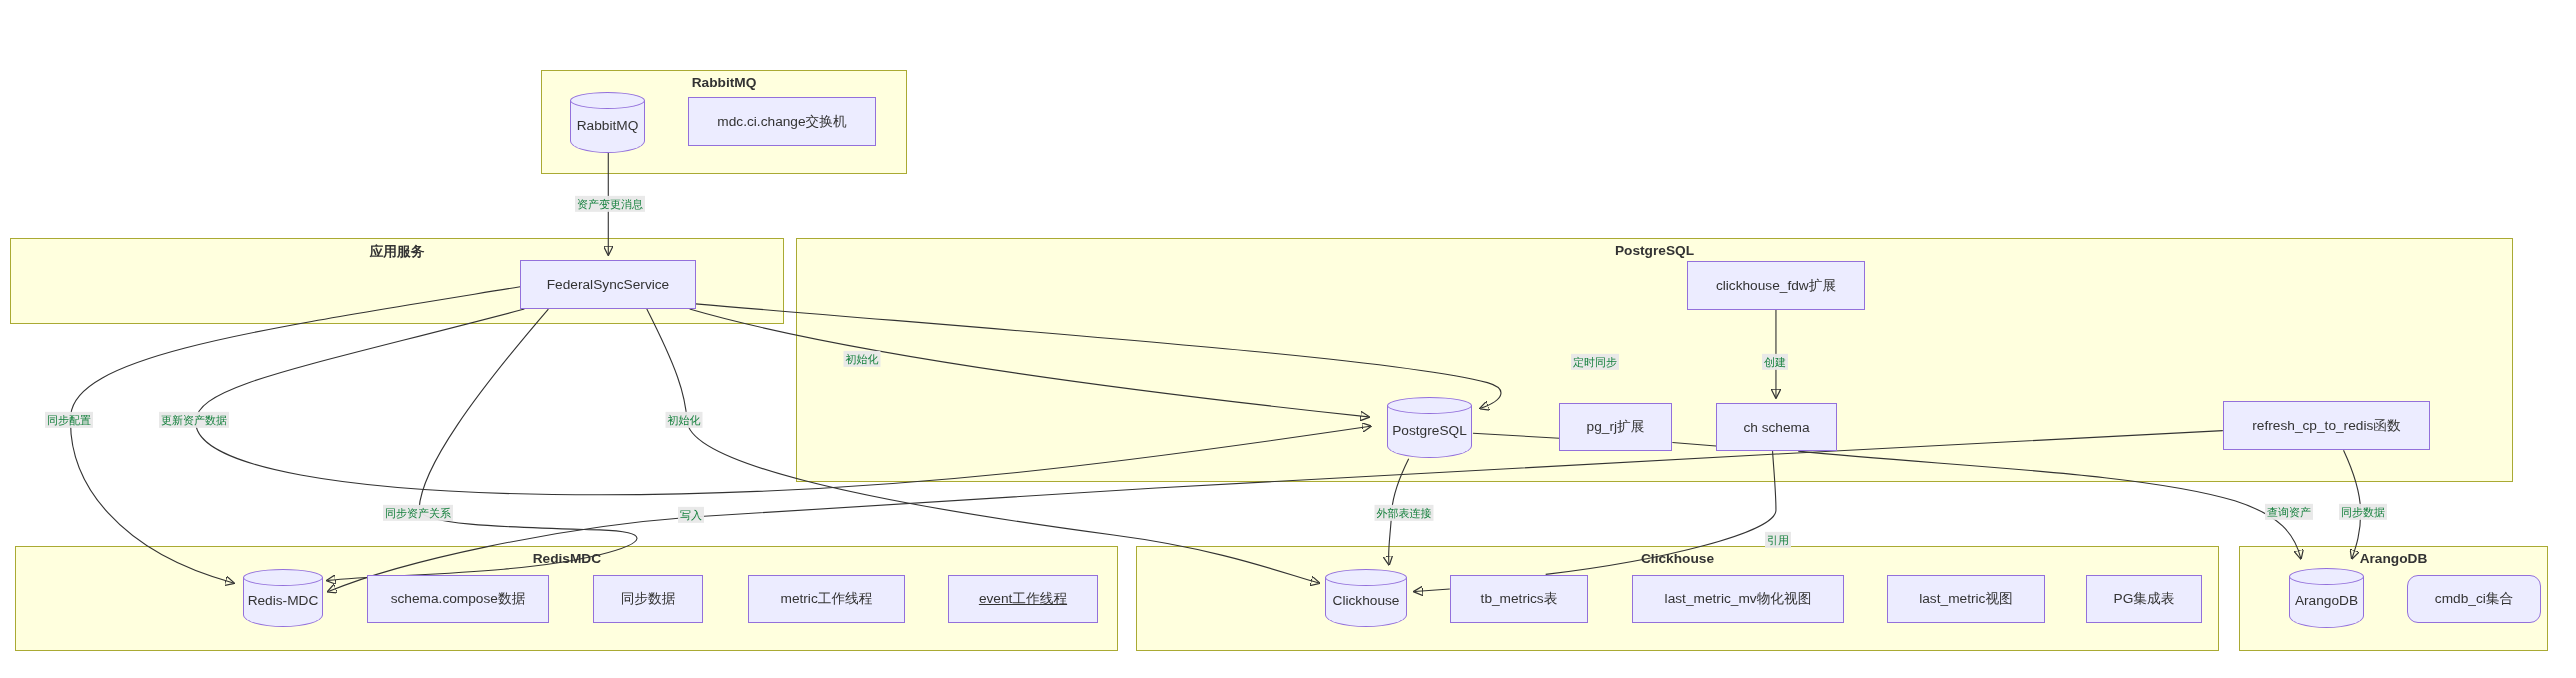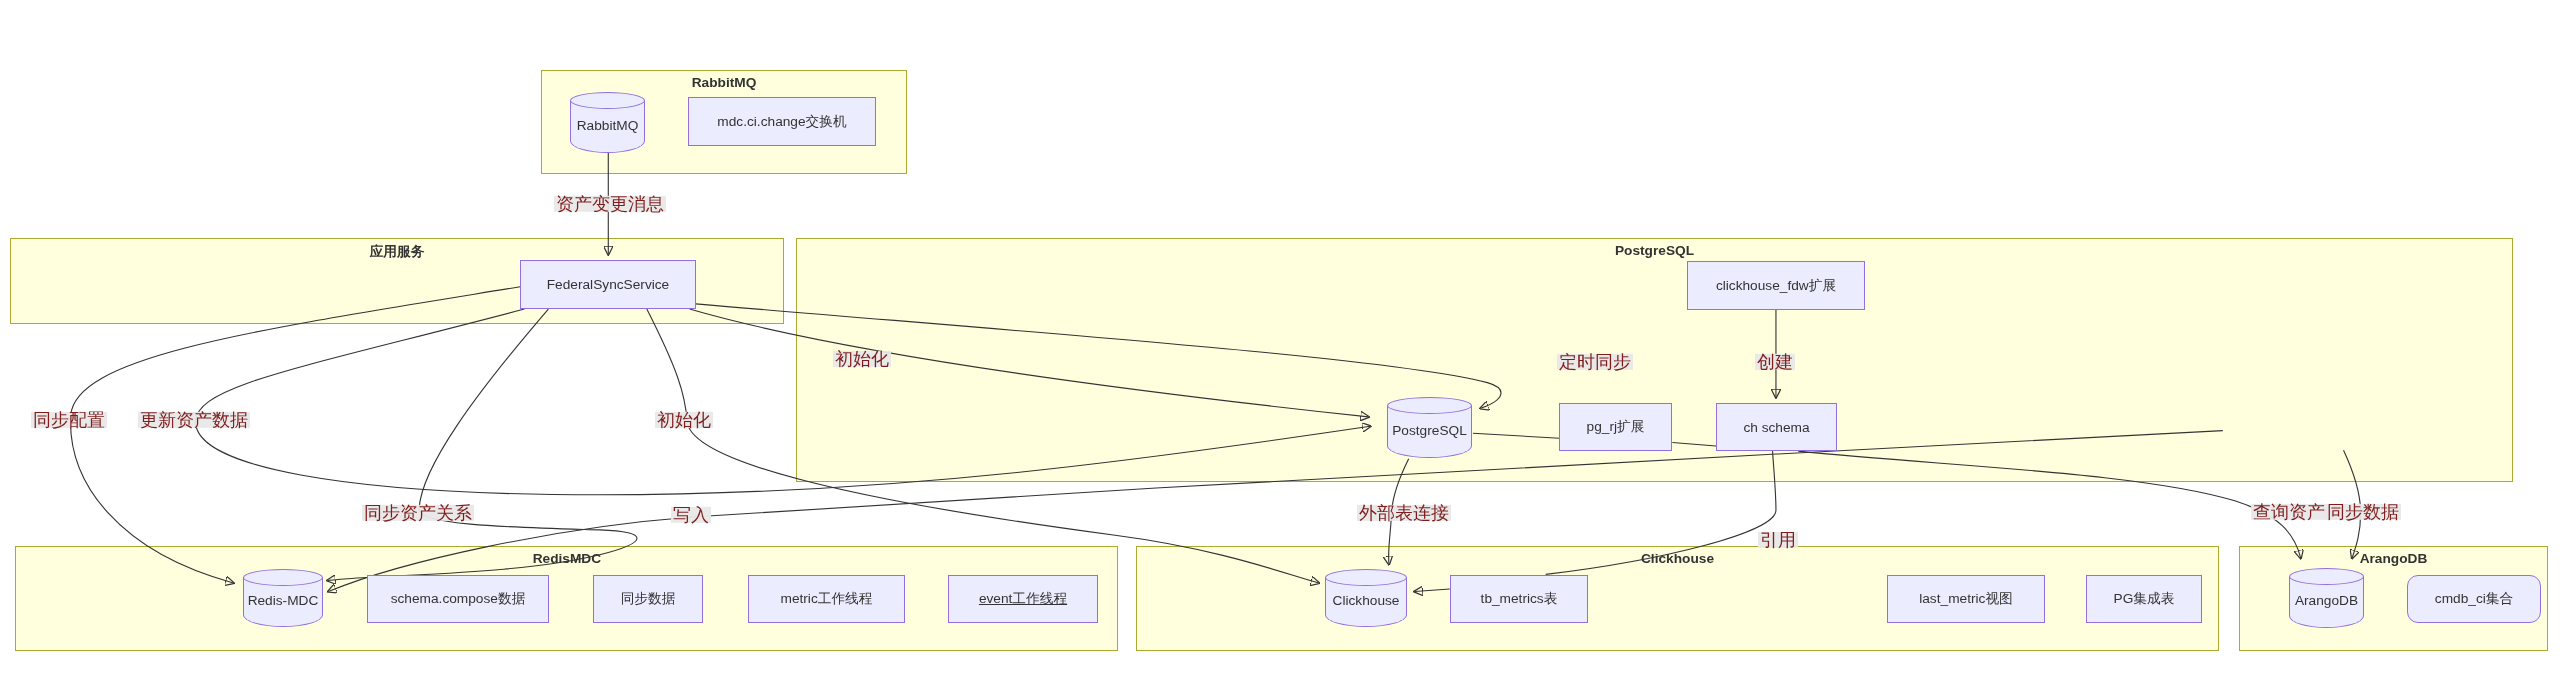--- a/index.html
+++ b/index.html
@@ -21,21 +21,21 @@
   .cyl-top { position:absolute; top:0; left:0; right:0; height:17px; background:#ECECFF;
              border:0.9px solid #9370DB; border-radius:50%; box-sizing:border-box; }
   .cyl-label { position:absolute; left:0; right:0; top:52%; transform:translateY(-40%);
                text-align:center; font-size:13.7px; color:#333; white-space:nowrap; }
 
   svg.edges { position:absolute; left:0; top:0; width:2576px; height:678px; }
   svg.edges path { fill:none; stroke:#333333; stroke-width:1.3px; }
   svg.edges path.noarrow { stroke-width:1.2px; }
 
   .elabel { position:absolute; transform:translate(-50%,-50%); background:rgba(232,232,232,0.95);
-            color:#7f1d1d; font-size:18px; line-height:16.3px; padding:0 2px; white-space:nowrap; }
+            color:#15803d; font-size:11px; line-height:16.3px; padding:0 2px; white-space:nowrap; }
 </style>
 </head>
 <body>
 
 <div class="stage">
 
   <div class="sg" style="left:541px; top:70px; width:366px; height:104px;">
     <div class="sg-title">RabbitMQ</div>
   </div>
 
@@ -93,37 +93,39 @@
   <div class="node" style="left:688px; top:97px; width:188px; height:49px;">mdc.ci.change交换机</div>
 
   <div class="node" style="left:1687px; top:261px; width:178px; height:49px;">clickhouse_fdw扩展</div>
   <div class="cyl" style="left:1387px; top:397px; width:85px; height:61px;">
     <div class="cyl-body"></div>
     <div class="cyl-top"></div>
     <div class="cyl-label">PostgreSQL</div>
   </div>
   <div class="node" style="left:1559px; top:403px; width:113px; height:48px;">pg_rj扩展</div>
   <div class="node" style="left:1716px; top:403px; width:121px; height:48px;">ch schema</div>
+  <div class="node" style="left:2223px; top:401px; width:207px; height:49px;">refresh_cp_to_redis函数</div>
 
   <div class="cyl" style="left:243px; top:569px; width:80px; height:58px;">
     <div class="cyl-body"></div>
     <div class="cyl-top"></div>
     <div class="cyl-label">Redis-MDC</div>
   </div>
   <div class="node" style="left:367px; top:575px; width:182px; height:48px;">schema.compose数据</div>
   <div class="node" style="left:593px; top:575px; width:110px; height:48px;">同步数据</div>
   <div class="node" style="left:748px; top:575px; width:157px; height:48px;">metric工作线程</div>
   <div class="node" style="left:948px; top:575px; width:150px; height:48px;text-decoration:underline;">event工作线程</div>
 
   <div class="cyl" style="left:1325px; top:569px; width:82px; height:58px;">
     <div class="cyl-body"></div>
     <div class="cyl-top"></div>
     <div class="cyl-label">Clickhouse</div>
   </div>
   <div class="node" style="left:1450px; top:575px; width:138px; height:48px;">tb_metrics表</div>
+  <div class="node" style="left:1632px; top:575px; width:212px; height:48px;">last_metric_mv物化视图</div>
   <div class="node" style="left:1887px; top:575px; width:158px; height:48px;">last_metric视图</div>
   <div class="node" style="left:2086px; top:575px; width:116px; height:48px;">PG集成表</div>
 
   <div class="cyl" style="left:2289px; top:568px; width:75px; height:60px;">
     <div class="cyl-body"></div>
     <div class="cyl-top"></div>
     <div class="cyl-label">ArangoDB</div>
   </div>
   <div class="node" style="left:2407px; top:575px; width:134px; height:48px;border-radius:11px;">cmdb_ci集合</div>
 

